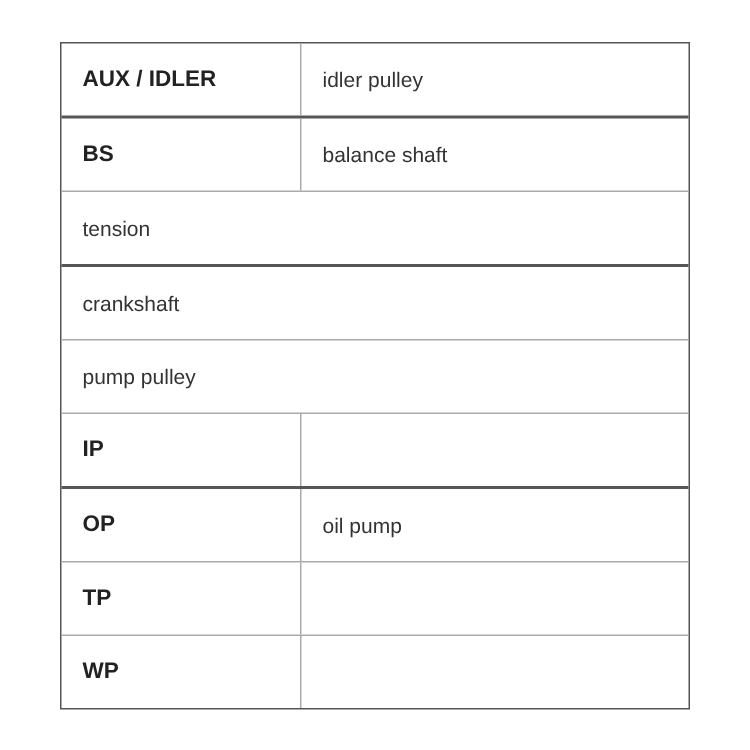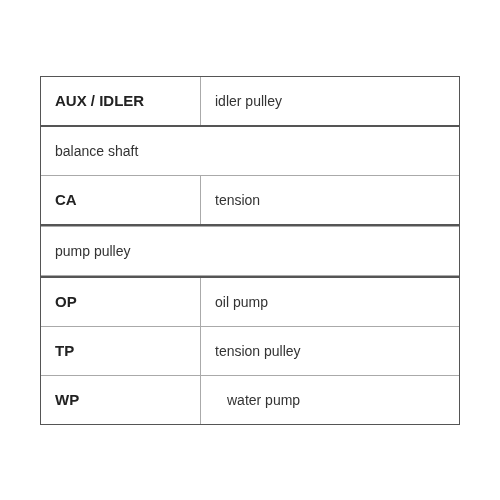--- a/index.html
+++ b/index.html
@@ -23,21 +23,20 @@
       border: 1.5px solid #555;
     }
 
     .table-row {
       display: flex;
       border-bottom: 1px solid #aaa;
     }
 
     .table-row:last-child {
       border-bottom: none;
-      gap: 12px;
     }
 
     .table-row.thick-bottom {
       border-bottom: 2.5px solid #555;
     }
 
     .cell-abbr {
       width: 160px;
       min-height: 48px;
       padding: 10px 14px;
@@ -61,38 +60,38 @@
   </style>
 </head>
 <body>
 
 <div class="table-container">
 <div class="table-row thick-bottom">
       <div class="cell-abbr">AUX / IDLER</div>
       <div class="cell-desc">idler pulley</div>
     </div>
     <div class="table-row">
+      <div class="cell-abbr">BS</div>
       <div class="cell-desc">balance shaft</div>
     </div>
     <div class="table-row thick-bottom">
-      <div class="cell-abbr">CA</div>
       <div class="cell-desc">tension</div>
     </div>
     <div class="table-row">
+      <div class="cell-desc">crankshaft</div>
     </div>
     <div class="table-row">
       <div class="cell-desc">pump pulley</div>
     </div>
     <div class="table-row thick-bottom">
+      <div class="cell-abbr">IP</div>
     </div>
     <div class="table-row">
       <div class="cell-abbr">OP</div>
       <div class="cell-desc">oil pump</div>
     </div>
     <div class="table-row">
       <div class="cell-abbr">TP</div>
-      <div class="cell-desc">tension pulley</div>
     </div>
     <div class="table-row">
       <div class="cell-abbr">WP</div>
-      <div class="cell-desc">water pump</div>
     </div>
   </div>
 
 </body></html>

